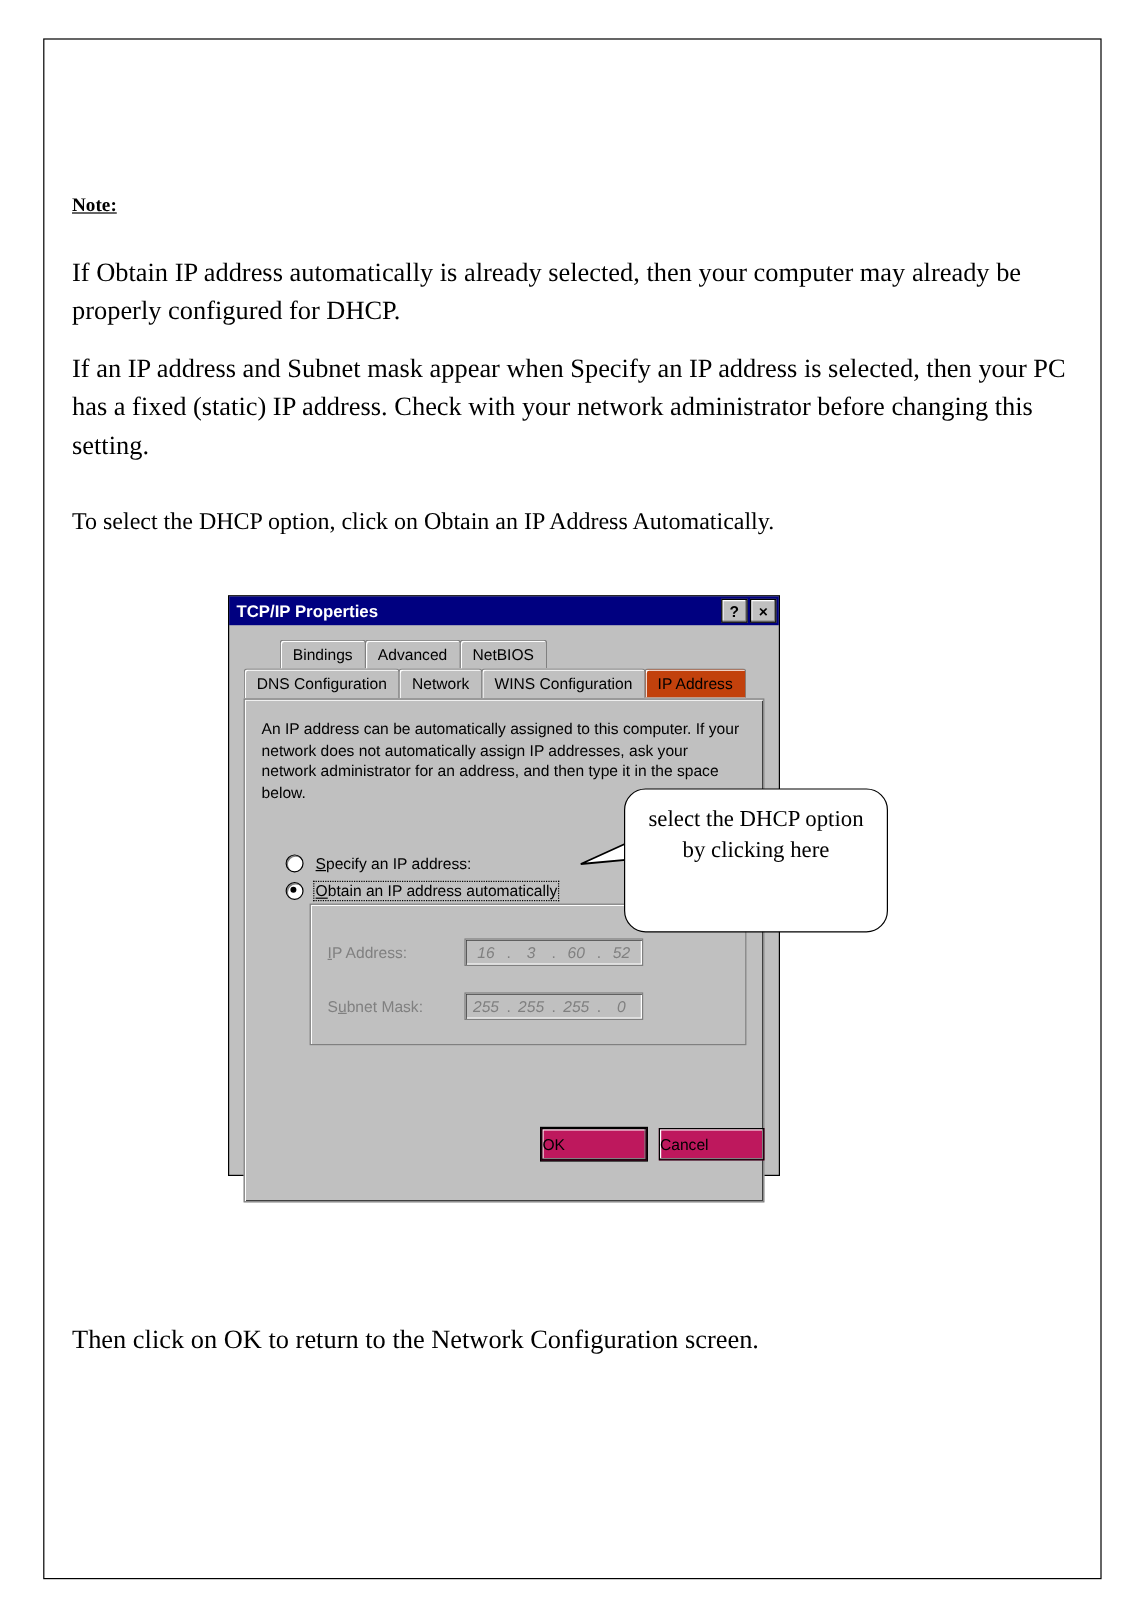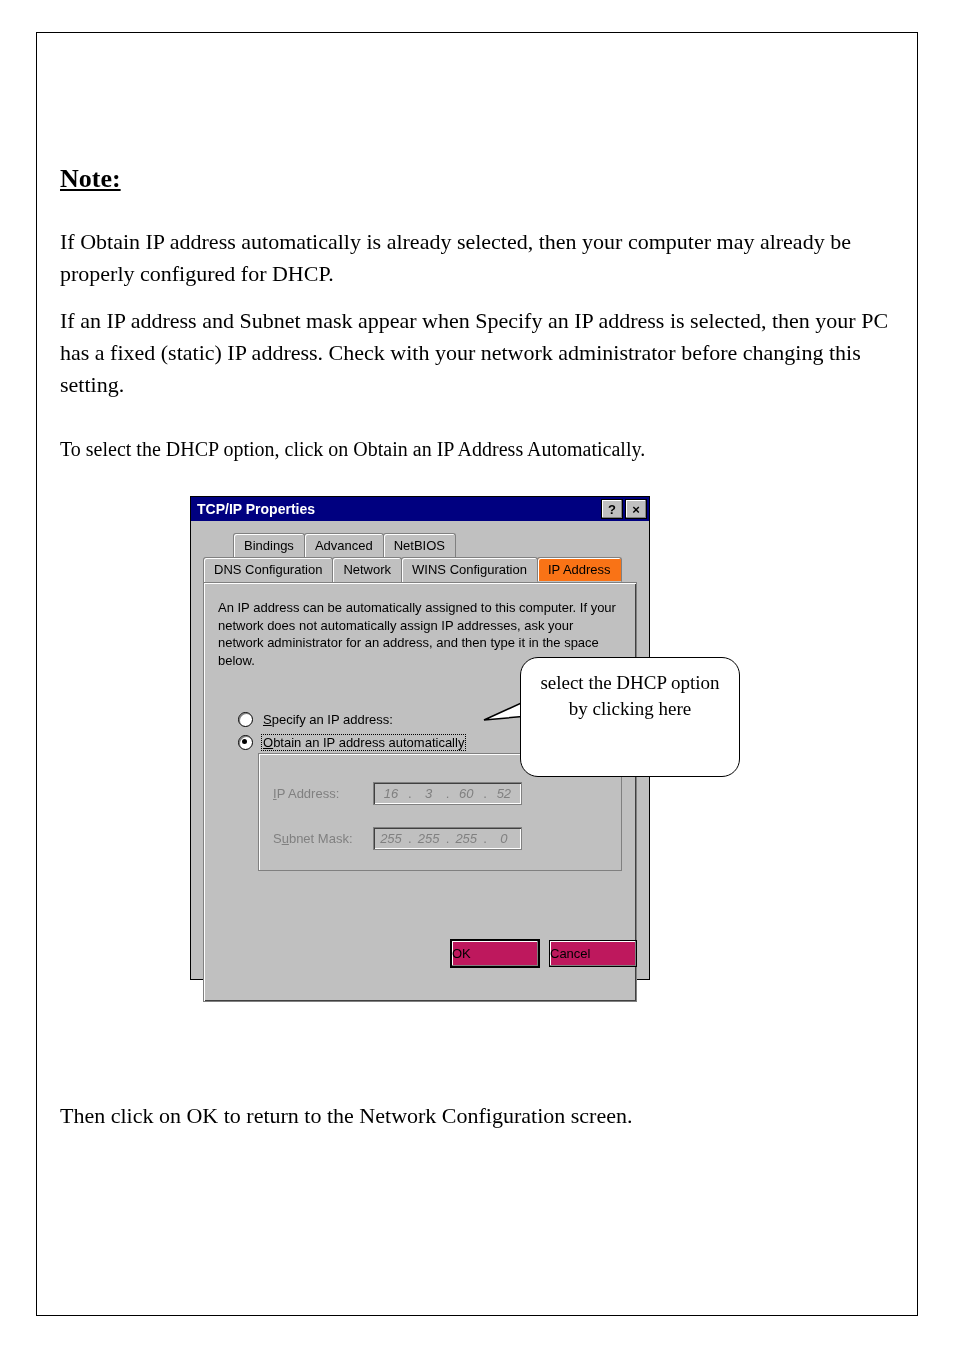--- a/index.html
+++ b/index.html
@@ -1,48 +1,48 @@
 <!DOCTYPE html>
 <html><head>
 <meta charset="utf-8">
 <style>
 html,body{margin:0;padding:0;background:#fff;font-family:"Times New Roman",serif;color:#000;}
 .page{width:954px;height:1348px;margin:0;position:relative;box-sizing:border-box;}
 .inner-border{position:absolute;left:36px;top:32px;right:36px;bottom:32px;border:1.5px solid #000;}
 .content{position:absolute;left:60px;top:50px;right:60px;}
-.note-line{font-size:26px;line-height:1.45;margin-top:110px;}
+.note-line{font-size:16px;line-height:1.45;margin-top:110px;}
 .note-label{text-decoration:underline;font-weight:bold;}
 .para{font-size:22px;line-height:1.45;}
 .para.p1{margin-top:28px;}
 .para.p2{margin-top:16px;}
 .intro{font-size:20px;line-height:1.45;margin-top:34px;}
 .screenshot{position:absolute;left:190px;top:496px;width:460px;height:484px;}
 .dlg{position:absolute;inset:0;background:#c0c0c0;border:1px solid #000;}
 .titlebar{height:24px;background:#000080;display:flex;align-items:center;justify-content:space-between;padding:0 2px 0 6px;}
 .titlebar .title{color:#fff;font-family:"MS Sans Serif",Tahoma,sans-serif;font-size:14px;font-weight:bold;}
 .titlebar .controls{display:flex;gap:2px;}
 .tb-btn{width:20px;height:18px;background:#c0c0c0;border:1px solid #000;display:flex;align-items:center;justify-content:center;font-family:Tahoma,sans-serif;font-size:13px;font-weight:bold;box-shadow:inset -1px -1px 0 #808080,inset 1px 1px 0 #fff;}
 .tab-area{position:absolute;left:12px;right:12px;top:36px;bottom:54px;}
 .tabs{display:flex;flex-direction:column;font-family:"MS Sans Serif",Tahoma,sans-serif;font-size:13px;}
 .tab-row{display:flex;}
 .tab{border:1px solid #808080;border-bottom:none;background:#c0c0c0;padding:4px 10px;border-top-left-radius:3px;border-top-right-radius:3px;box-shadow:inset 1px 1px 0 #fff;white-space:nowrap;}
 .tab+.tab{margin-left:-1px;}
-.tab.sel{background:#f97316;font-weight:normal;position:relative;z-index:2;border-bottom:1px solid #c0c0c0;}
+.tab.sel{background:#c2410c;font-weight:normal;position:relative;z-index:2;border-bottom:1px solid #c0c0c0;}
 .tab-row.back{margin-left:30px;}
 .tab-panel{border:1px solid #808080;box-shadow:inset 1px 1px 0 #fff,inset -1px -1px 0 #404040;background:#c0c0c0;height:420px;padding:16px 14px 14px;box-sizing:border-box;font-family:"MS Sans Serif",Tahoma,sans-serif;font-size:13px;color:#000;}
 .desc{line-height:1.35;}
 .radios{margin-top:42px;margin-left:20px;}
 .radio-line{display:flex;align-items:center;gap:8px;margin-bottom:6px;}
 .radio{width:13px;height:13px;border:1px solid #000;border-radius:50%;background:#fff;position:relative;box-shadow:inset 1px 1px 0 #808080;}
 .radio.checked::after{content:"";position:absolute;left:3px;top:3px;width:5px;height:5px;background:#000;border-radius:50%;}
 .radio-text{border:1px dotted transparent;padding:0 1px;}
 .radio-text.focus{border-color:#000;}
 .underline{text-decoration:underline;}
 .group{border:1px solid #808080;box-shadow:inset 1px 1px 0 #fff;padding:22px 14px 20px;margin-top:-4px;margin-left:20px;}
-.field{display:flex;align-items:center;margin-top:6px;}
+.field{display:flex;align-items:center;gap:14px;margin-top:6px;}
 .field+.field{margin-top:22px;}
 .flabel{width:100px;color:#808080;}
 .ipbox{display:flex;border:1px solid #808080;box-shadow:inset 1px 1px 0 #404040,inset -1px -1px 0 #fff;background:#c0c0c0;color:#808080;}
 .oct{width:34px;text-align:center;padding:3px 0;font-style:italic;}
 .dot{padding:3px 0;}
 .dlg-buttons{position:absolute;left:12px;right:12px;bottom:12px;display:flex;justify-content:flex-end;gap:10px;font-family:"MS Sans Serif",Tahoma,sans-serif;font-size:13px;}
 .w95btn{width:86px;padding:5px 0;text-align:left;background:#be185d;border:1px solid #000;box-shadow:inset -1px -1px 0 #808080,inset 1px 1px 0 #fff;}
 .w95btn.default{box-shadow:inset -1px -1px 0 #808080,inset 1px 1px 0 #fff,0 0 0 1px #000;}
 .callout{position:absolute;left:520px;top:640px;width:236px;height:160px;}
 .bubble{position:absolute;left:0;top:17px;width:220px;height:120px;border:1.5px solid #000;border-radius:18px;background:#fff;box-sizing:border-box;padding:12px 12px;font-size:19px;line-height:1.35;text-align:center;}

